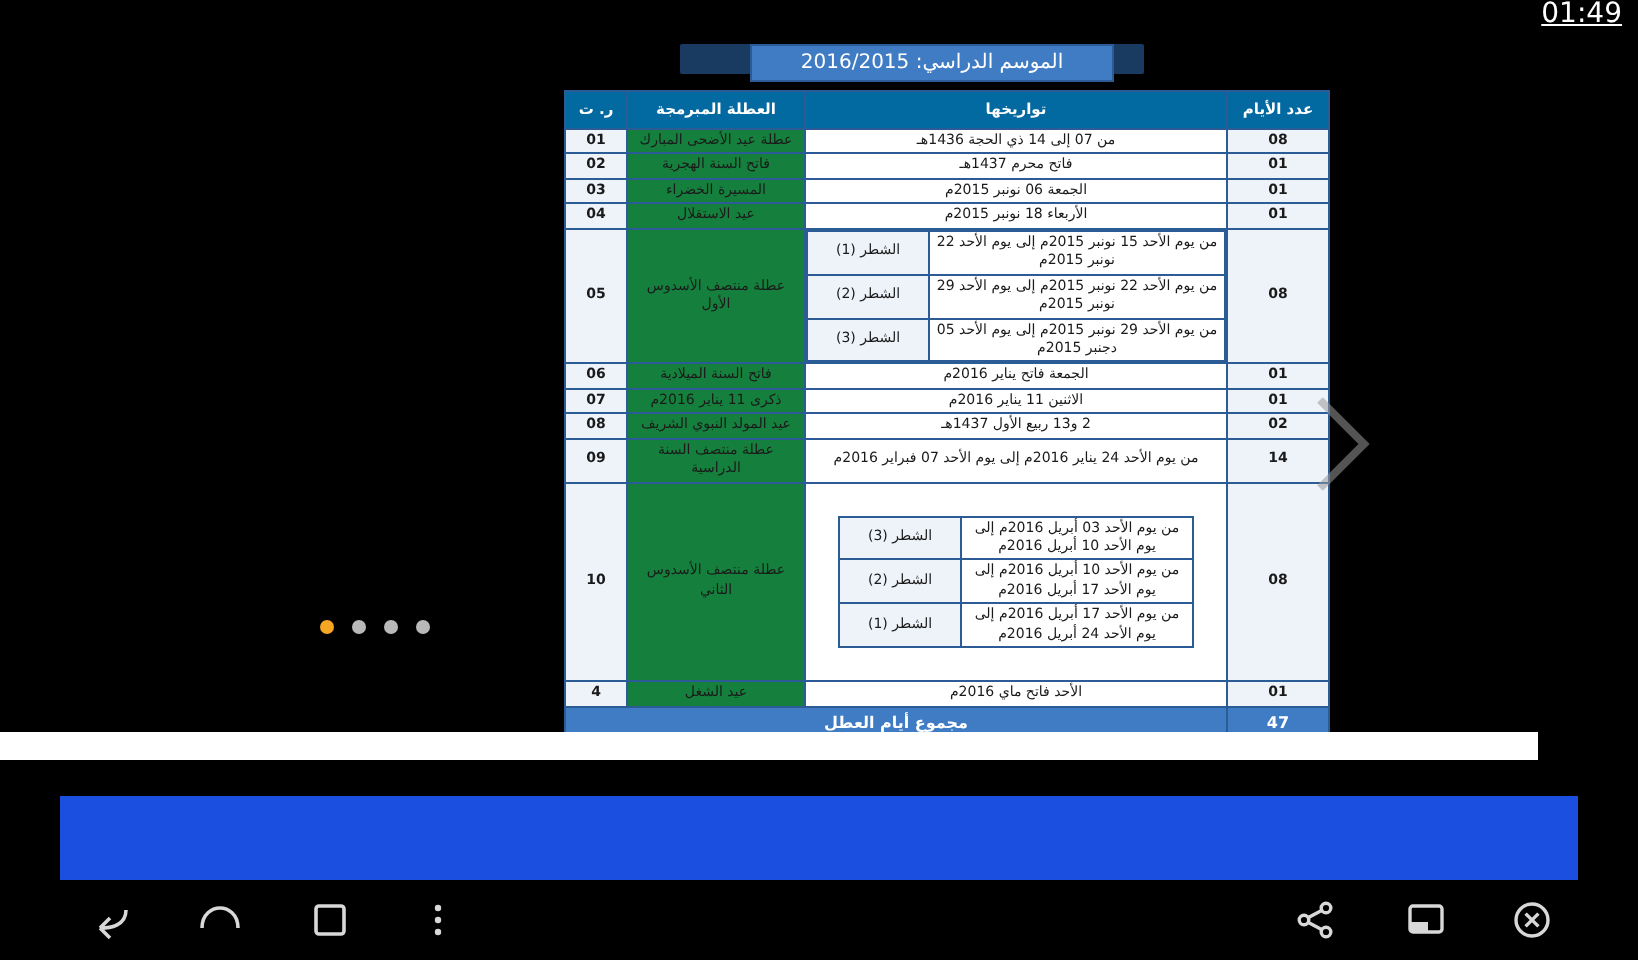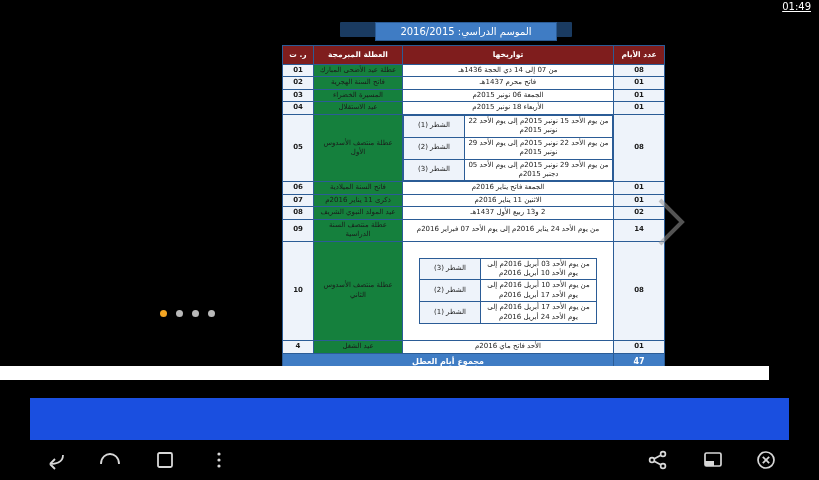--- a/index.html
+++ b/index.html
@@ -1,21 +1,21 @@
 <!DOCTYPE html>
 <html><head>
 <meta charset="utf-8">
 <style>
   html,body{margin:0;padding:0;background:#000;}
   body{width:819px;height:480px;overflow:hidden;font-family:"DejaVu Sans","Liberation Sans",sans-serif;}
   .screen{position:relative;width:819px;height:480px;background:#000;}
 
   
   .statusbar{position:absolute;left:0;top:0;width:819px;height:14px;background:#000;}
-  .statusbar .clock{position:absolute;right:8px;top:1px;color:#fff;font-size:10px;line-height:12px;text-decoration:underline;}
+  .statusbar .clock{position:absolute;right:8px;top:1px;color:#fff;font-size:14px;line-height:12px;text-decoration:underline;}
 
   
   .content{position:absolute;left:0;top:14px;width:769px;height:366px;background:#000;overflow:hidden;}
   .whitepane{position:absolute;left:0;top:352px;width:819px;height:28px;background:#fff;}
 
   
   .doc{position:absolute;left:282px;top:8px;width:368px;}
   .doc-title{
     background:#3f7cc4;color:#fff;text-align:center;font-size:10px;
     padding:3px 0;border:1px solid #2b5c96;direction:rtl;
@@ -26,21 +26,21 @@
   }
   table.sched{
     border-collapse:collapse;width:368px;background:#fff;direction:rtl;
     font-size:7px;color:#1a1a1a;table-layout:fixed;
   }
   table.sched th,table.sched td{
     border:1px solid #2b5c96;text-align:center;vertical-align:middle;padding:1px 2px;
     line-height:1.35;
   }
   table.sched thead th{
-    background:#7f1d1d;color:#fff;font-size:7.5px;font-weight:bold;height:16px;
+    background:#0369a1;color:#fff;font-size:7.5px;font-weight:bold;height:16px;
   }
   .c-num{width:26px;}
   .c-name{width:84px;margin-left:40px;}
   .c-dates{width:206px;}
   .c-days{width:46px;background:#eef3fa;font-weight:bold;}
   td.c-num{font-weight:bold;background:#eef3fa;}
   td.c-name{background:#15803d;}
   .sub{width:100%;border-collapse:collapse;}
   .sub td{border:1px solid #2b5c96;padding:1px 2px;font-size:7px;}
   .sub td.lbl{width:56px;background:#eef3fa;}

